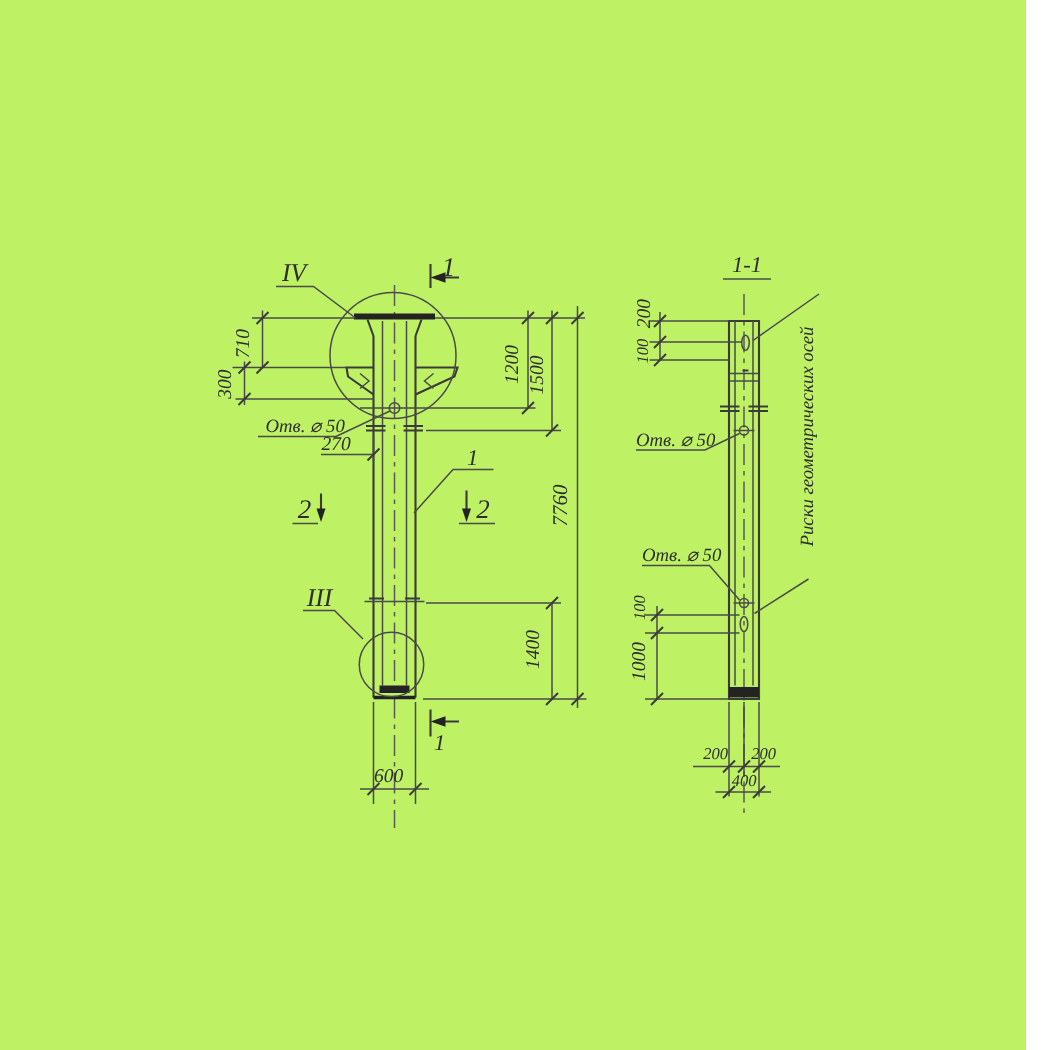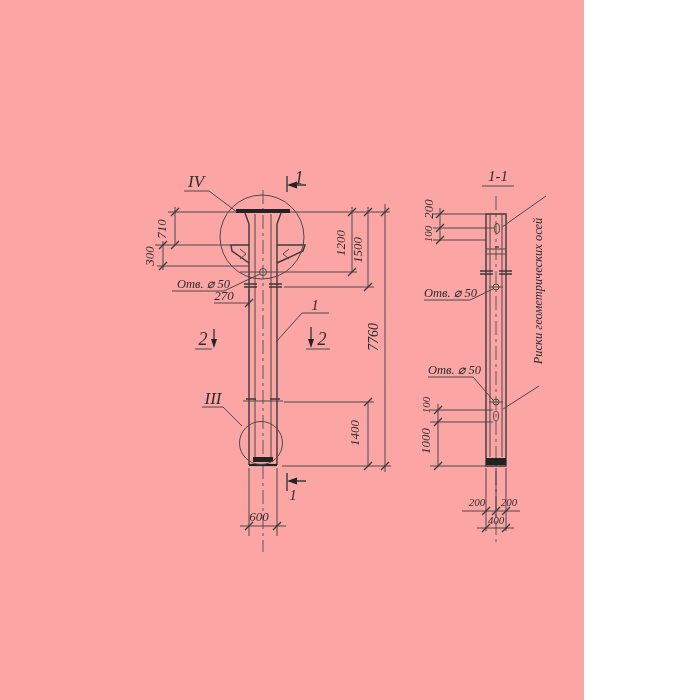--- a/index.html
+++ b/index.html
@@ -1,17 +1,17 @@
 <!DOCTYPE html>
 <html><head>
 <meta charset="utf-8">
 <style>
   html,body{margin:0;padding:0;background:#ffffff;}
   .canvas{
-    position:relative;width:584px;height:700px;background:#fca5a5;
+    position:relative;width:684px;height:700px;background:#bef264;
     font-family:"Liberation Serif", serif;
   }
   svg{position:absolute;left:0;top:0;}
   svg text{
     font-family:"Liberation Serif", serif;
     font-style:italic;
     fill:#2e2e2e;
   }
   .thin  {stroke:#4a4a4a;stroke-width:1;fill:none;}
   .med   {stroke:#3a3a3a;stroke-width:1.4;fill:none;}

